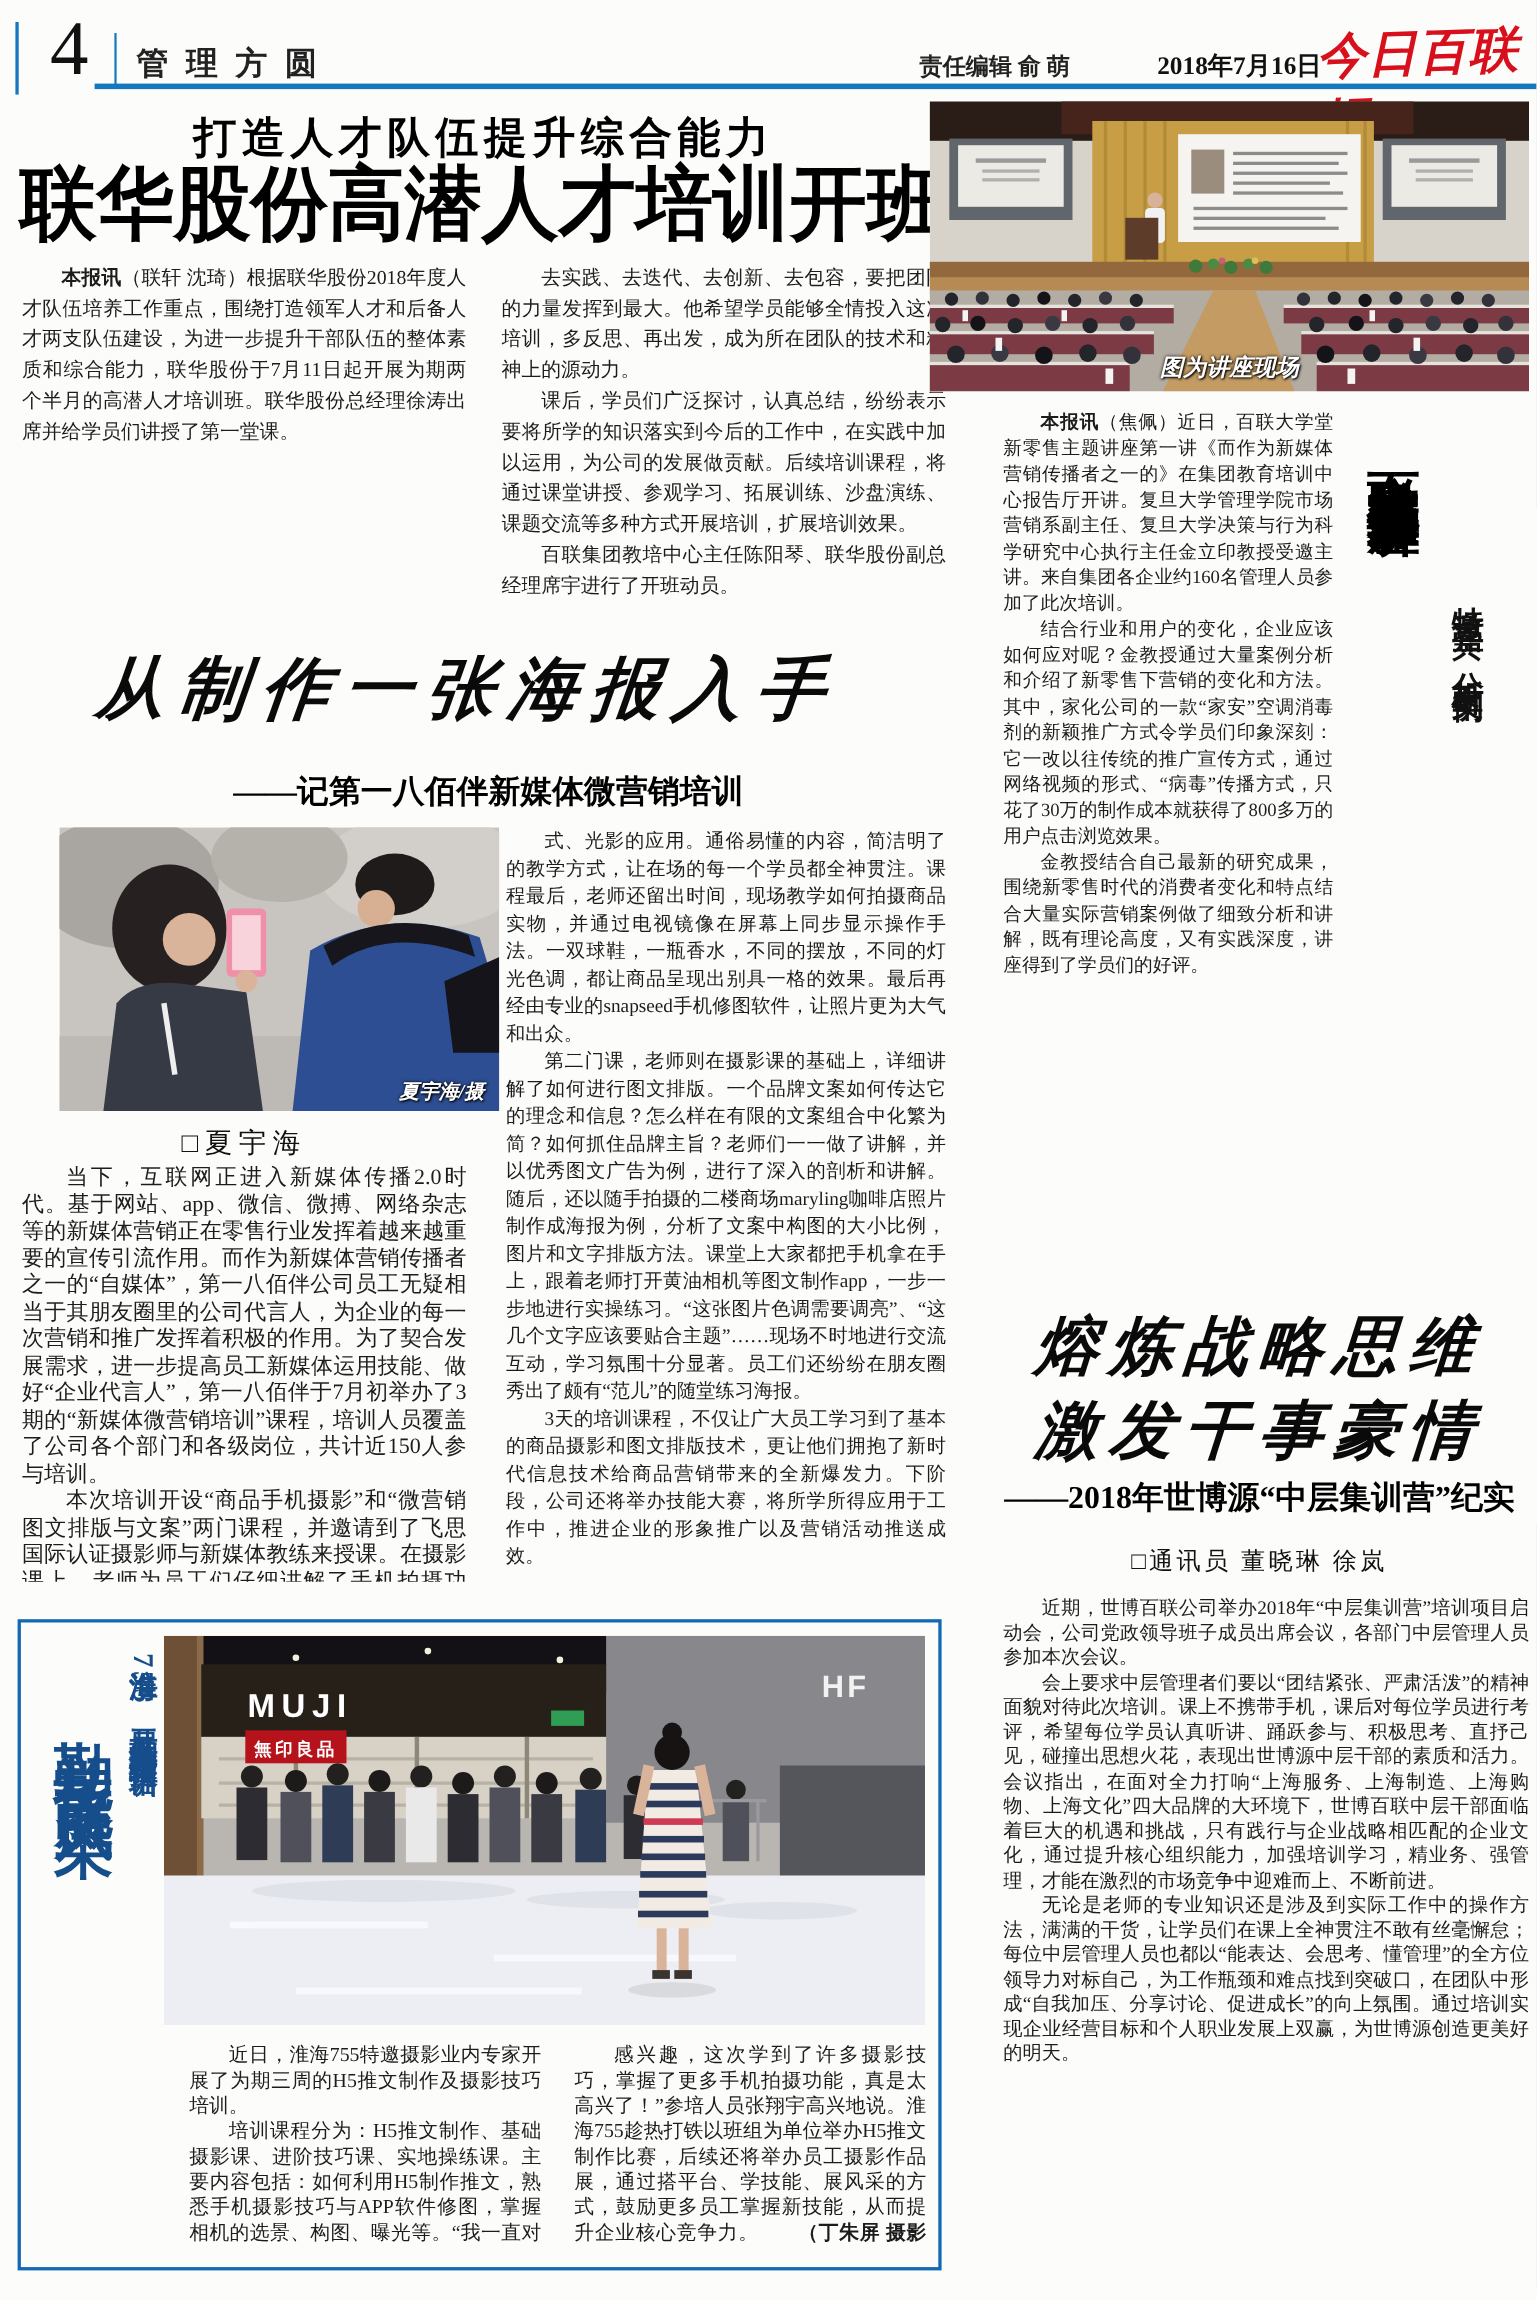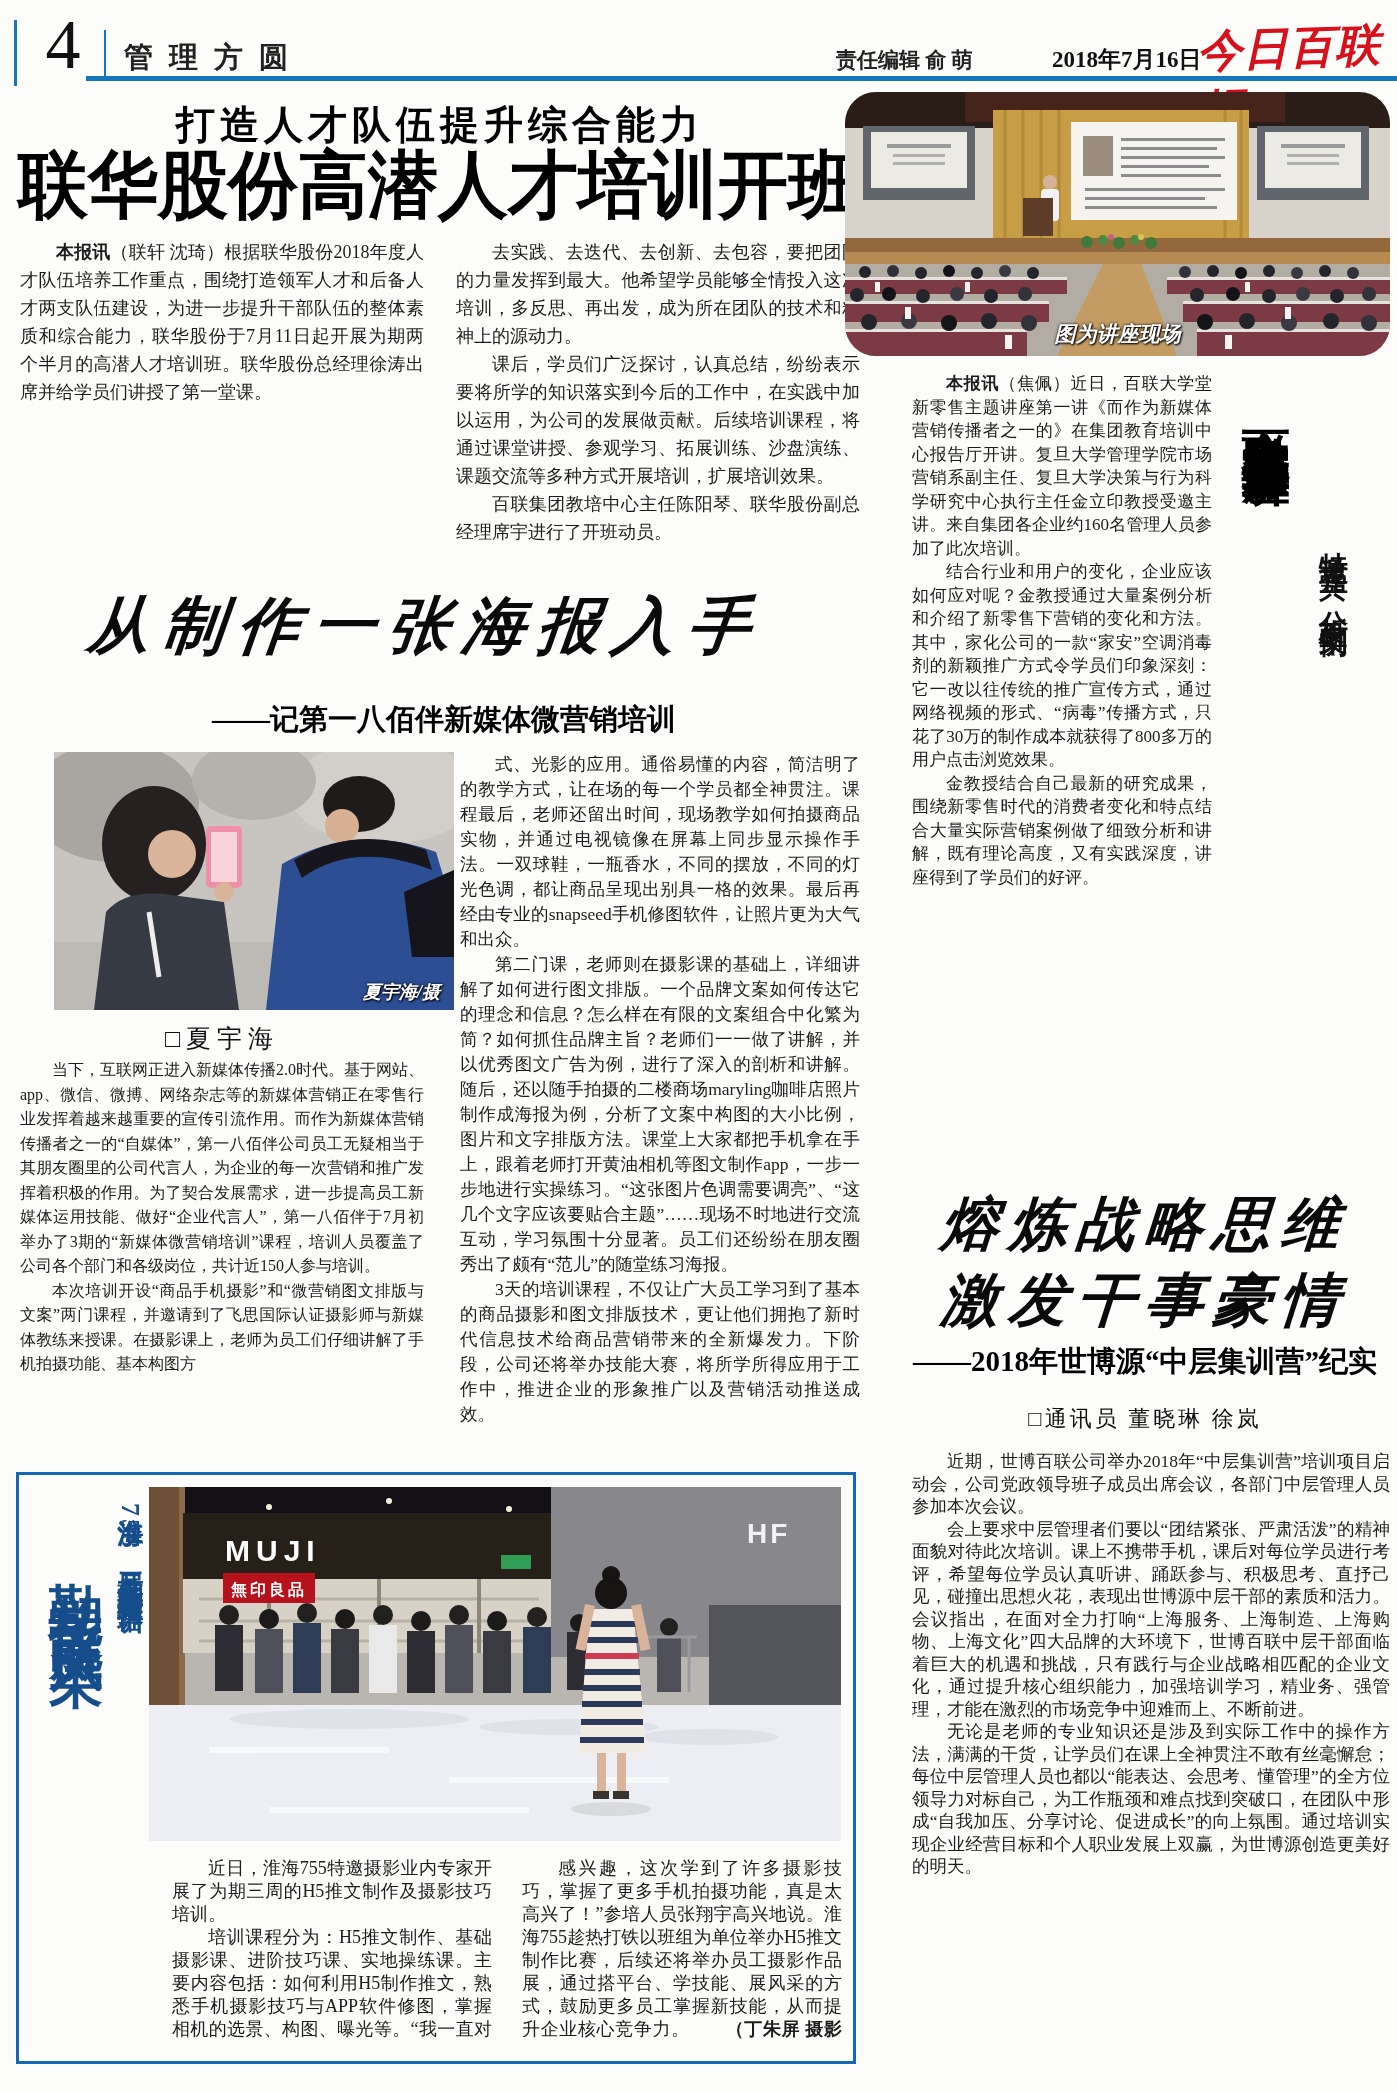--- a/index.html
+++ b/index.html
@@ -36,21 +36,21 @@
        letter-spacing:0px;transform:scaleY(1.05);transform-origin:top left;white-space:nowrap;">联华股份高潜人才培训开班</div>
   <div class="abs just" style="left:20px;top:238px;width:404px;height:334px;font-size:18px;line-height:28px;overflow:hidden;">
     <p><b class="lead">本报讯</b><span>（联轩 沈琦）根据联华股份2018年度人才队伍培养工作重点，围绕打造领军人才和后备人才两支队伍建设，为进一步提升干部队伍的整体素质和综合能力，联华股份于7月11日起开展为期两个半月的高潜人才培训班。联华股份总经理徐涛出席并给学员们讲授了第一堂课。</span></p>
   </div>
   <div class="abs just" style="left:456px;top:238px;width:404px;height:334px;font-size:18px;line-height:28px;overflow:hidden;">
     <p>去实践、去迭代、去创新、去包容，要把团队的力量发挥到最大。他希望学员能够全情投入这次培训，多反思、再出发，成为所在团队的技术和精神上的源动力。</p>
     <p>课后，学员们广泛探讨，认真总结，纷纷表示要将所学的知识落实到今后的工作中，在实践中加以运用，为公司的发展做贡献。后续培训课程，将通过课堂讲授、参观学习、拓展训练、沙盘演练、课题交流等多种方式开展培训，扩展培训效果。</p>
     <p>百联集团教培中心主任陈阳琴、联华股份副总经理席宇进行了开班动员。</p>
   </div>
 
-  <div class="abs photo" style="left:845px;top:92px;width:545px;height:264px;border-radius:31px;">
+  <div class="abs photo" style="left:845px;top:92px;width:545px;height:264px;">
     <svg width="545" height="264" viewBox="0 0 545 264">
       <rect width="545" height="264" fill="#d7d3ca"></rect>
       <rect width="545" height="36" fill="#2a1d18"></rect>
       <rect x="120" width="320" height="30" fill="#46241c"></rect>
       <rect x="18" y="34" width="112" height="74" fill="#60666c"></rect>
       <rect x="26" y="40" width="96" height="56" fill="#eceae5"></rect>
       <rect x="42" y="52" width="64" height="4" fill="#9a9a98"></rect>
         <rect x="48" y="62" width="52" height="3" fill="#b0b0ae"></rect>
         <rect x="48" y="70" width="52" height="3" fill="#b0b0ae"></rect>
       <rect x="412" y="34" width="112" height="74" fill="#60666c"></rect>
@@ -201,21 +201,21 @@
       <ellipse cx="305" cy="52" rx="36" ry="28" fill="#1f1b1a"></ellipse>
       <circle cx="288" cy="74" r="17" fill="#d7af93"></circle>
       <path d="M228 112 Q300 70 382 100 L400 160 L400 258 L212 258 Z" fill="#2d4e93"></path>
       <path d="M240 108 Q302 72 372 98 L378 118 Q300 88 248 126 Z" fill="#16161c"></path>
       <path d="M350 140 L400 118 L400 205 L358 205 Z" fill="#14141a"></path>
     </svg>
     <div class="abs caption-white" style="right:14px;bottom:6px;font-size:18px;font-style:italic;">夏宇海/摄</div>
   </div>
 
   <div class="abs" style="left:20px;top:1022px;width:404px;text-align:center;font-size:25px;letter-spacing:6px;color:#111;">□夏宇海</div>
-  <div class="abs just" style="left:20px;top:1058px;width:404px;height:380px;font-size:16px;line-height:24.5px;overflow:hidden;">
+  <div class="abs just" style="left:20px;top:1058px;width:404px;height:380px;font-size:20px;line-height:24.5px;overflow:hidden;">
     <p>当下，互联网正进入新媒体传播2.0时代。基于网站、app、微信、微搏、网络杂志等的新媒体营销正在零售行业发挥着越来越重要的宣传引流作用。而作为新媒体营销传播者之一的“自媒体”，第一八佰伴公司员工无疑相当于其朋友圈里的公司代言人，为企业的每一次营销和推广发挥着积极的作用。为了契合发展需求，进一步提高员工新媒体运用技能、做好“企业代言人”，第一八佰伴于7月初举办了3期的“新媒体微营销培训”课程，培训人员覆盖了公司各个部门和各级岗位，共计近150人参与培训。</p>
     <p>本次培训开设“商品手机摄影”和“微营销图文排版与文案”两门课程，并邀请到了飞思国际认证摄影师与新媒体教练来授课。在摄影课上，老师为员工们仔细讲解了手机拍摄功能、基本构图方</p>
   </div>
   <div class="abs just" style="left:460px;top:752px;width:400px;height:686px;font-size:17.5px;line-height:25px;overflow:hidden;">
     <p>式、光影的应用。通俗易懂的内容，简洁明了的教学方式，让在场的每一个学员都全神贯注。课程最后，老师还留出时间，现场教学如何拍摄商品实物，并通过电视镜像在屏幕上同步显示操作手法。一双球鞋，一瓶香水，不同的摆放，不同的灯光色调，都让商品呈现出别具一格的效果。最后再经由专业的snapseed手机修图软件，让照片更为大气和出众。</p>
     <p>第二门课，老师则在摄影课的基础上，详细讲解了如何进行图文排版。一个品牌文案如何传达它的理念和信息？怎么样在有限的文案组合中化繁为简？如何抓住品牌主旨？老师们一一做了讲解，并以优秀图文广告为例，进行了深入的剖析和讲解。随后，还以随手拍摄的二楼商场maryling咖啡店照片制作成海报为例，分析了文案中构图的大小比例，图片和文字排版方法。课堂上大家都把手机拿在手上，跟着老师打开黄油相机等图文制作app，一步一步地进行实操练习。“这张图片色调需要调亮”、“这几个文字应该要贴合主题”……现场不时地进行交流互动，学习氛围十分显著。员工们还纷纷在朋友圈秀出了颇有“范儿”的随堂练习海报。</p>
     <p>3天的培训课程，不仅让广大员工学习到了基本的商品摄影和图文排版技术，更让他们拥抱了新时代信息技术给商品营销带来的全新爆发力。下阶段，公司还将举办技能大赛，将所学所得应用于工作中，推进企业的形象推广以及营销活动推送成效。</p>
   </div>
 
   <div class="abs" style="left:16px;top:1472px;width:840px;height:592px;border:3px solid #1368b4;box-sizing:border-box;background:#fcfcfa;">

